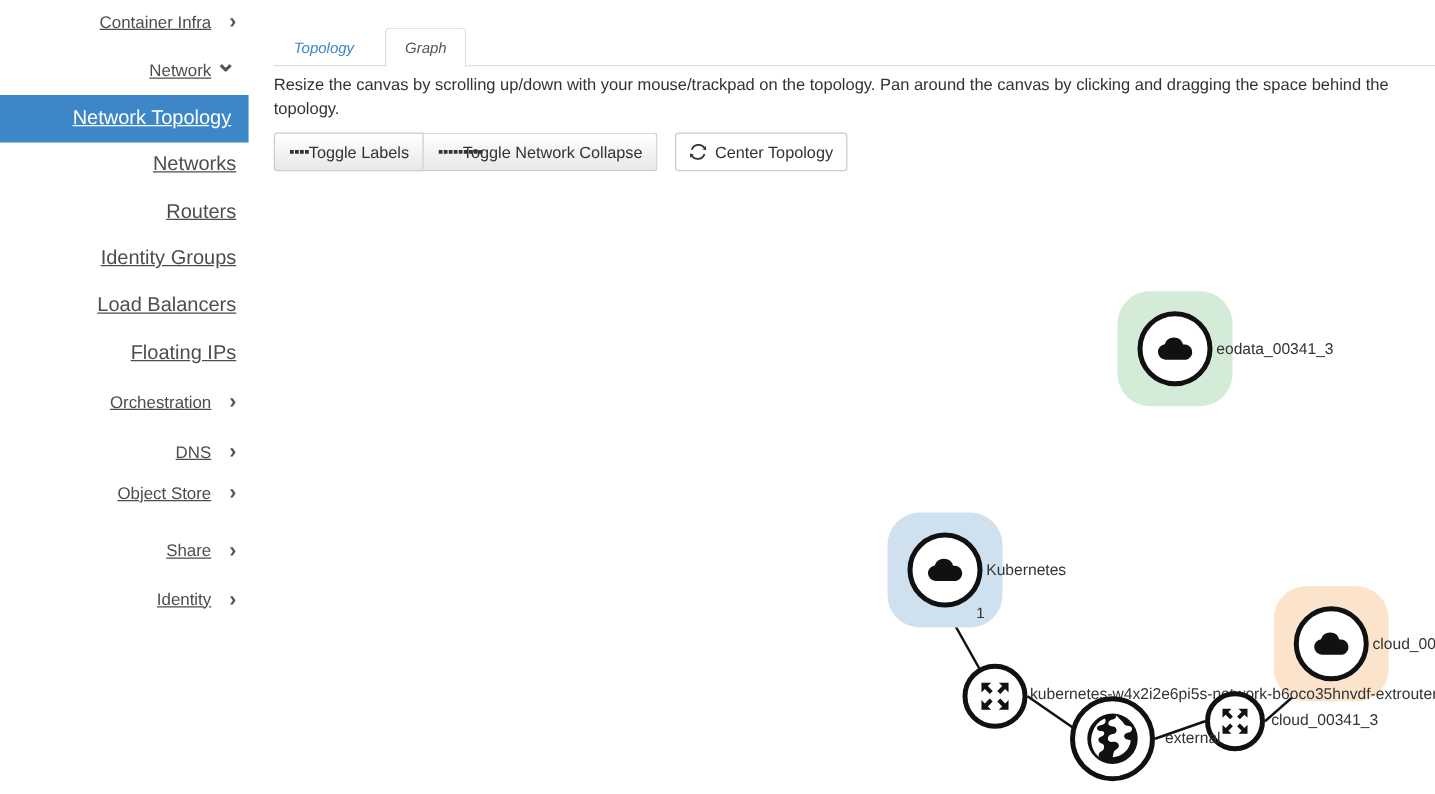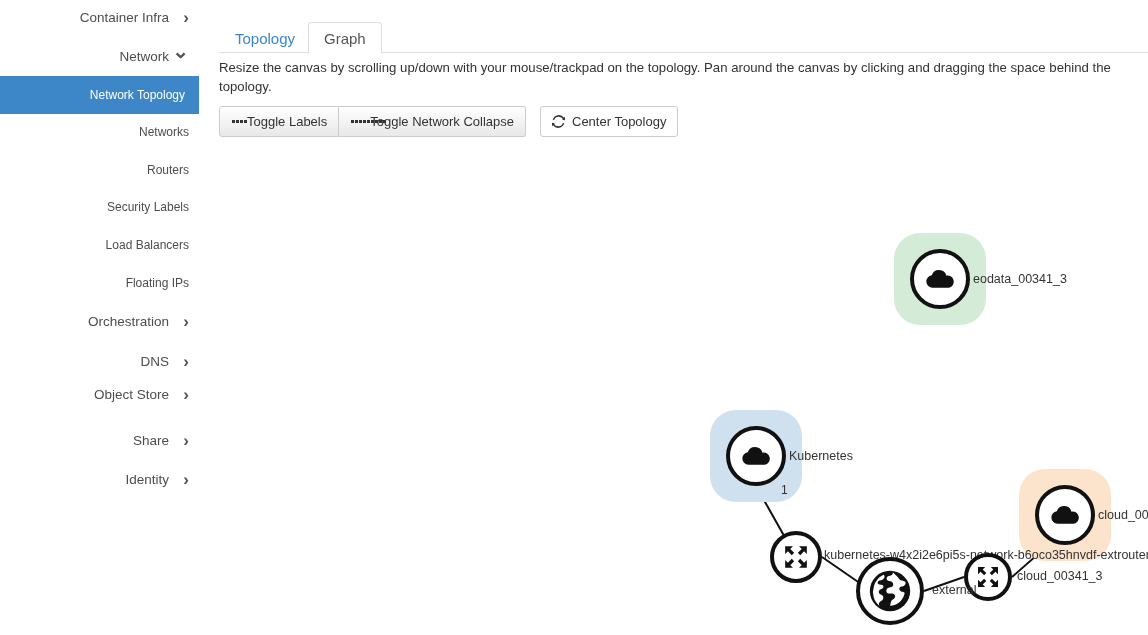--- a/index.html
+++ b/index.html
@@ -35,38 +35,38 @@
     height: 38px;
     display: flex;
     align-items: center;
     justify-content: flex-end;
     padding-right: 10px;
     font-size: 13.5px;
     color: #4d4d4d;
     cursor: pointer;
     background: transparent;
   }
-  .nav-item .lbl { white-space: nowrap; }
+  .nav-item .lbl { white-space: nowrap; text-decoration: underline; }
   .nav-item.active {
     background: #3d87c8;
     color: #ffffff;
     padding-right: 14px;
   }
   .nav-item .chev {
     position: absolute;
     right: 10px;
     top: 50%;
     transform: translateY(-50%);
     font-weight: bold;
     font-size: 14px;
     color: #555;
     line-height: 1;
   }
   .nav-item.has-chev { padding-right: 30px; }
-  .nav-item.sub { font-size: 12px; }
+  .nav-item.sub { font-size: 16px; }
   .nav-item.root { padding-right: 30px; }
 
   
   .topbar {
     position: absolute;
     left: 0; top: -12px;
     width: 1148px;
     height: 30px;
   }
   .tb-btn {
@@ -103,25 +103,26 @@
     height: 31px;
     border-bottom: 1px solid #dddddd;
   }
   .tab {
     position: absolute;
     top: 0;
     height: 32px;
     display: flex;
     align-items: center;
     padding: 0 15px;
-    font-size: 15px;
+    font-size: 12px;
     cursor: pointer;
     background: transparent;
     border: 1px solid transparent;
     border-radius: 4px 4px 0 0;
+    font-style: italic;
   }
   .tab.inactive { color: #3a87cd; left: 0; }
   .tab.active {
     color: #555555;
     left: 89px;
     background: #ffffff;
     border: 1px solid #dddddd;
     border-bottom-color: #ffffff;
   }
 
@@ -234,21 +235,21 @@
       <div class="nav-item sub active" style="top: 76px;">
         <span class="lbl">Network Topology</span>
       </div>
       <div class="nav-item sub" style="top: 113px;">
         <span class="lbl">Networks</span>
       </div>
       <div class="nav-item sub" style="top: 151px;">
         <span class="lbl">Routers</span>
       </div>
       <div class="nav-item sub" style="top: 188px;">
-        <span class="lbl">Security Labels</span>
+        <span class="lbl">Identity Groups</span>
       </div>
       <div class="nav-item sub" style="top: 226px;">
         <span class="lbl">Load Balancers</span>
       </div>
       <div class="nav-item sub" style="top: 264px; justify-content: flex-end;">
         <span class="lbl">Floating IPs</span>
       </div>
       <div class="nav-item root has-chev" style="top: 302px;">
         <span class="lbl">Orchestration</span>
         <span class="chev" style="font-size: 17px;">›</span>

